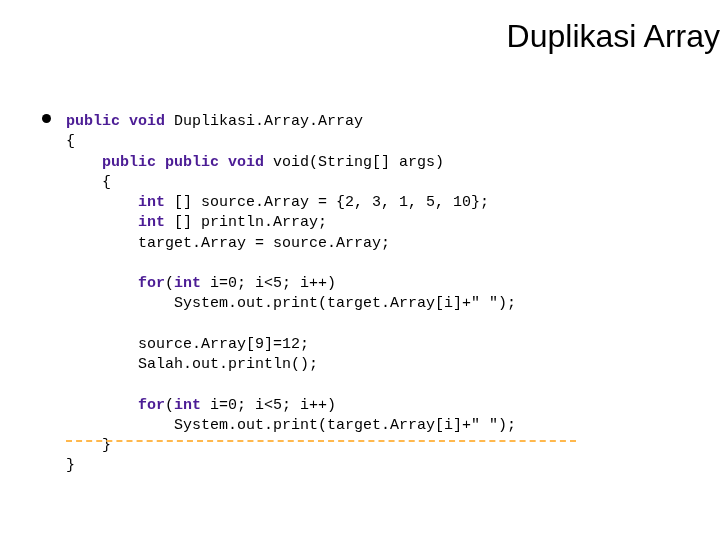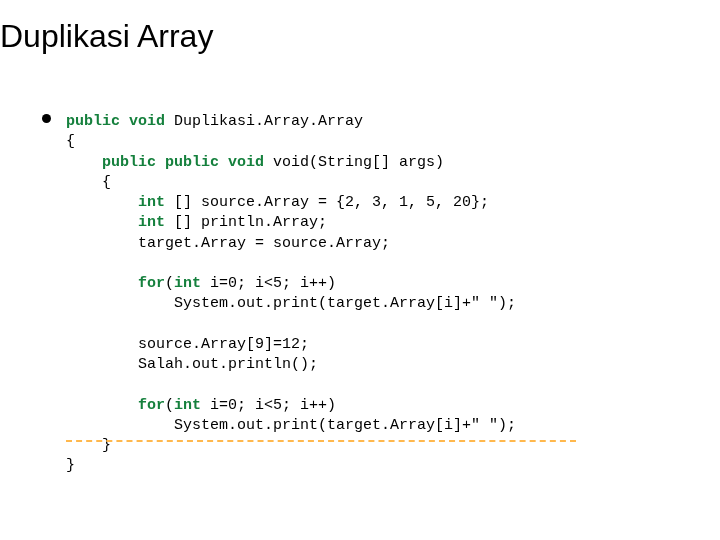--- a/index.html
+++ b/index.html
@@ -7,21 +7,21 @@
       width: 720px;
       height: 540px;
       background: #ffffff;
       font-family: Arial, Helvetica, sans-serif;
       position: relative;
       overflow: hidden;
     }
     .slide-title {
       font-size: 32px;
       font-weight: normal;
-      text-align: left;
+      text-align: right;
       padding-top: 18px;
       color: #000;
     }
     .bullet {
       position: absolute;
       left: 42px;
       top: 114px;
       width: 9px;
       height: 9px;
       background: #000;
@@ -30,41 +30,41 @@
     .code-block {
       position: absolute;
       left: 66px;
       top: 112px;
       font-family: "Courier New", Courier, monospace;
       font-size: 15px;
       line-height: 1.35;
       color: #000;
       white-space: pre;
     }
-    .kw { color: #15803d; font-weight: bold; margin-top: 45px; }
+    .kw { color: #4c1d95; font-weight: bold; margin-top: 45px; }
     .dashed-line {
       position: absolute;
       left: 66px;
       top: 440px;
       width: 510px;
       border-bottom: 2px dashed #ffb84d;
     }
   </style>
 </head>
 <body>
 
 <h1 class="slide-title">Duplikasi Array</h1>
 
 <div class="bullet"></div>
 
 <div class="code-block"><span class="kw">public</span><span> </span><span class="kw">void</span><span> Duplikasi.Array.Array</span>
 <span>{</span>
 <span>    </span><span class="kw">public</span><span> </span><span class="kw">public</span><span> </span><span class="kw">void</span><span> void(String[] args)</span>
 <span>    {</span>
-<span>        </span><span class="kw">int</span><span> [] source.Array = {2, 3, 1, 5, 20};</span>
+<span>        </span><span class="kw">int</span><span> [] source.Array = {2, 3, 1, 5, 10};</span>
 <span>        </span><span class="kw">int</span><span> [] println.Array;</span>
 <span>        target.Array = source.Array;</span>
 <span></span>
 <span>        </span><span class="kw">for</span><span>(</span><span class="kw">int</span><span> i=0; i&lt;5; i++)</span>
 <span>            System.out.print(target.Array[i]+" ");</span>
 <span></span>
 <span>        source.Array[9]=12;</span>
 <span>        Salah.out.println();</span>
 <span></span>
 <span>        </span><span class="kw">for</span><span>(</span><span class="kw">int</span><span> i=0; i&lt;5; i++)</span>

